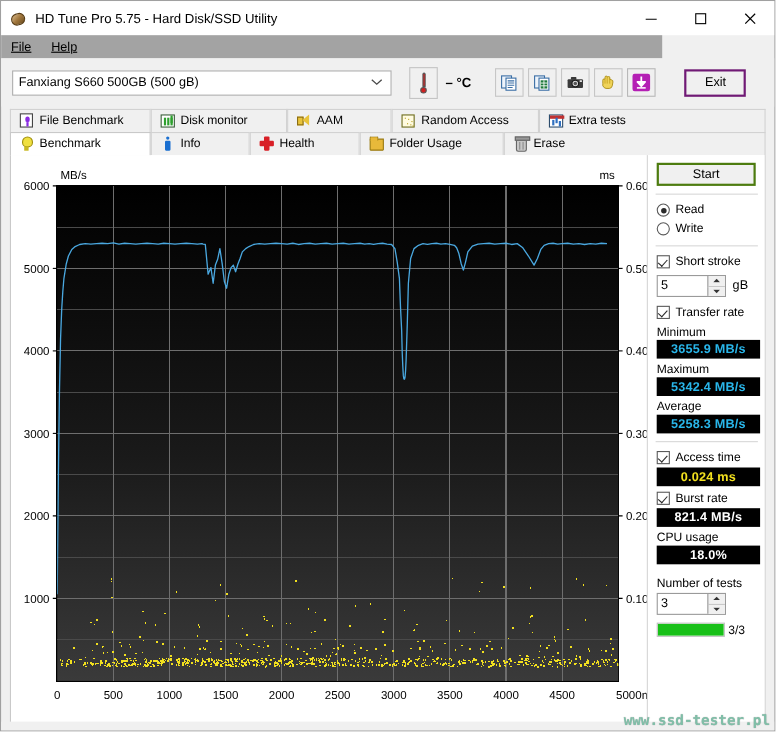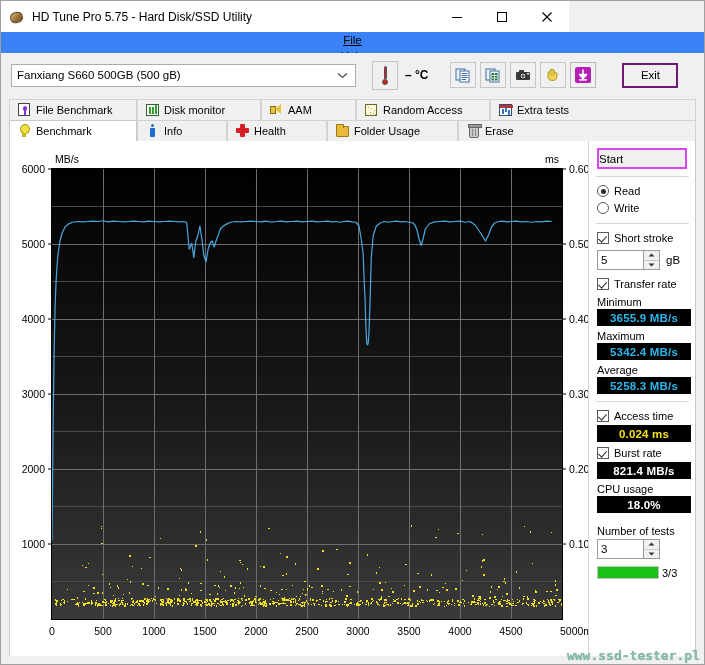--- a/index.html
+++ b/index.html
@@ -15,21 +15,21 @@
     position: relative;
     width: 705px; height: 665px;
     background: #f0f0f0;
     border: 1px solid #a0a0a0;
     overflow: hidden;
   }
 
   
   #titlebar {
     position: absolute; left: 0; top: 0;
-    width: 568px; height: 31px;
+    width: 703px; height: 31px;
     background: #ffffff;
     display: flex; align-items: center;
   }
   #title-icon {
     width: 16px; height: 16px; margin-left: 8px; margin-right: 7px;
     position: relative; flex: 0 0 auto;
   }
   #title-icon .hd-disc {
     position: absolute; left: 1px; top: 3px;
     width: 13px; height: 11px;
@@ -46,25 +46,24 @@
     width: 45px; height: 30px;
     display: flex; align-items: center; justify-content: center;
     font-size: 13px; color: #000; background: transparent;
     flex: 0 0 auto;
   }
   .wbtn svg { display: block; }
 
   
   #menubar {
     position: absolute; left: 0; top: 31px;
-    width: 703px; height: 21px;
-    background: #3b82f6;
+    width: 601px; height: 21px;
+    background: #a3a3a3;
     display: flex; align-items: center;
     font-size: 11.5px;
-    flex-direction: column;
   }
   .menu-item { padding: 2px 9px; color: #000; }
   .menu-item u { text-decoration: underline; }
 
   
   #toolbar {
     position: absolute; left: 0; top: 52px;
     width: 703px; height: 44px;
     background: #f0f0f0;
     display: flex; align-items: center;
@@ -194,22 +193,22 @@
     position: absolute; right: 0; top: 0;
     width: 107px; height: 515px;
     border-left: 1px solid #d5d5d5;
     background: #fff;
     padding: 6px 5px 0 6px;
     font-size: 11px; color: #000;
   }
   #start-btn {
     width: 90px; height: 21px;
     background: #f0f0f0;
-    border: 2px solid #d946ef;
-    display: flex; align-items: center; 
+    border: 2px solid #4d7c0f;
+    display: flex; align-items: center; justify-content: center;
     font-size: 11.5px; color: #000;
     margin: 1px 0 0 2px;
   }
   .sep { height: 1px; background: #d8d8d8; margin: 7px 1px 6px 1px; }
   .radio-row, .check-row {
     display: flex; align-items: center; gap: 5px;
     margin: 1px 0 1px 2px; height: 16px;
   }
   .radio {
     width: 12px; height: 12px; border: 1px solid #5a5a5a;

